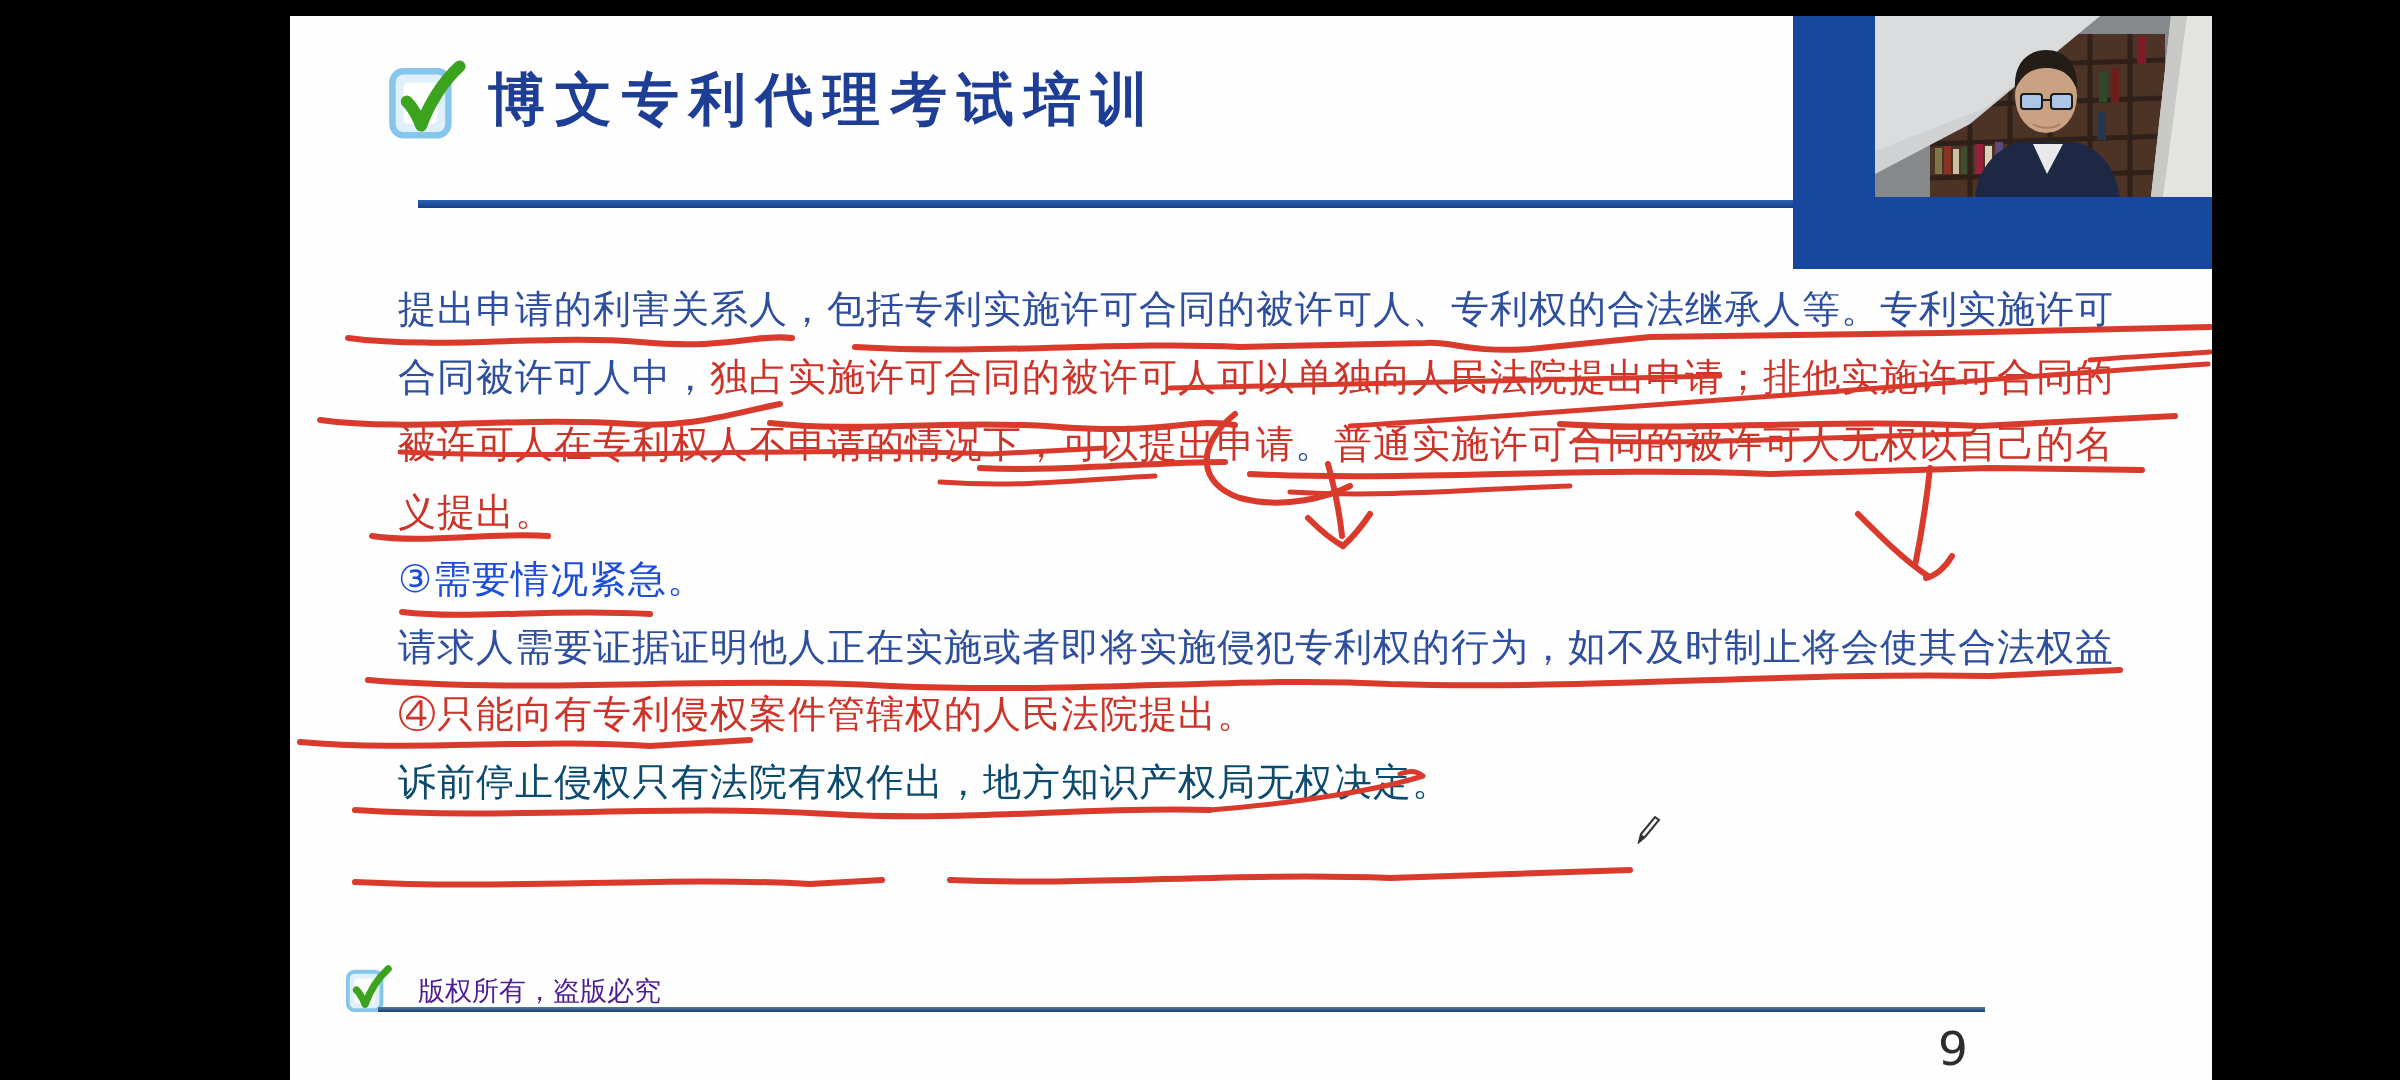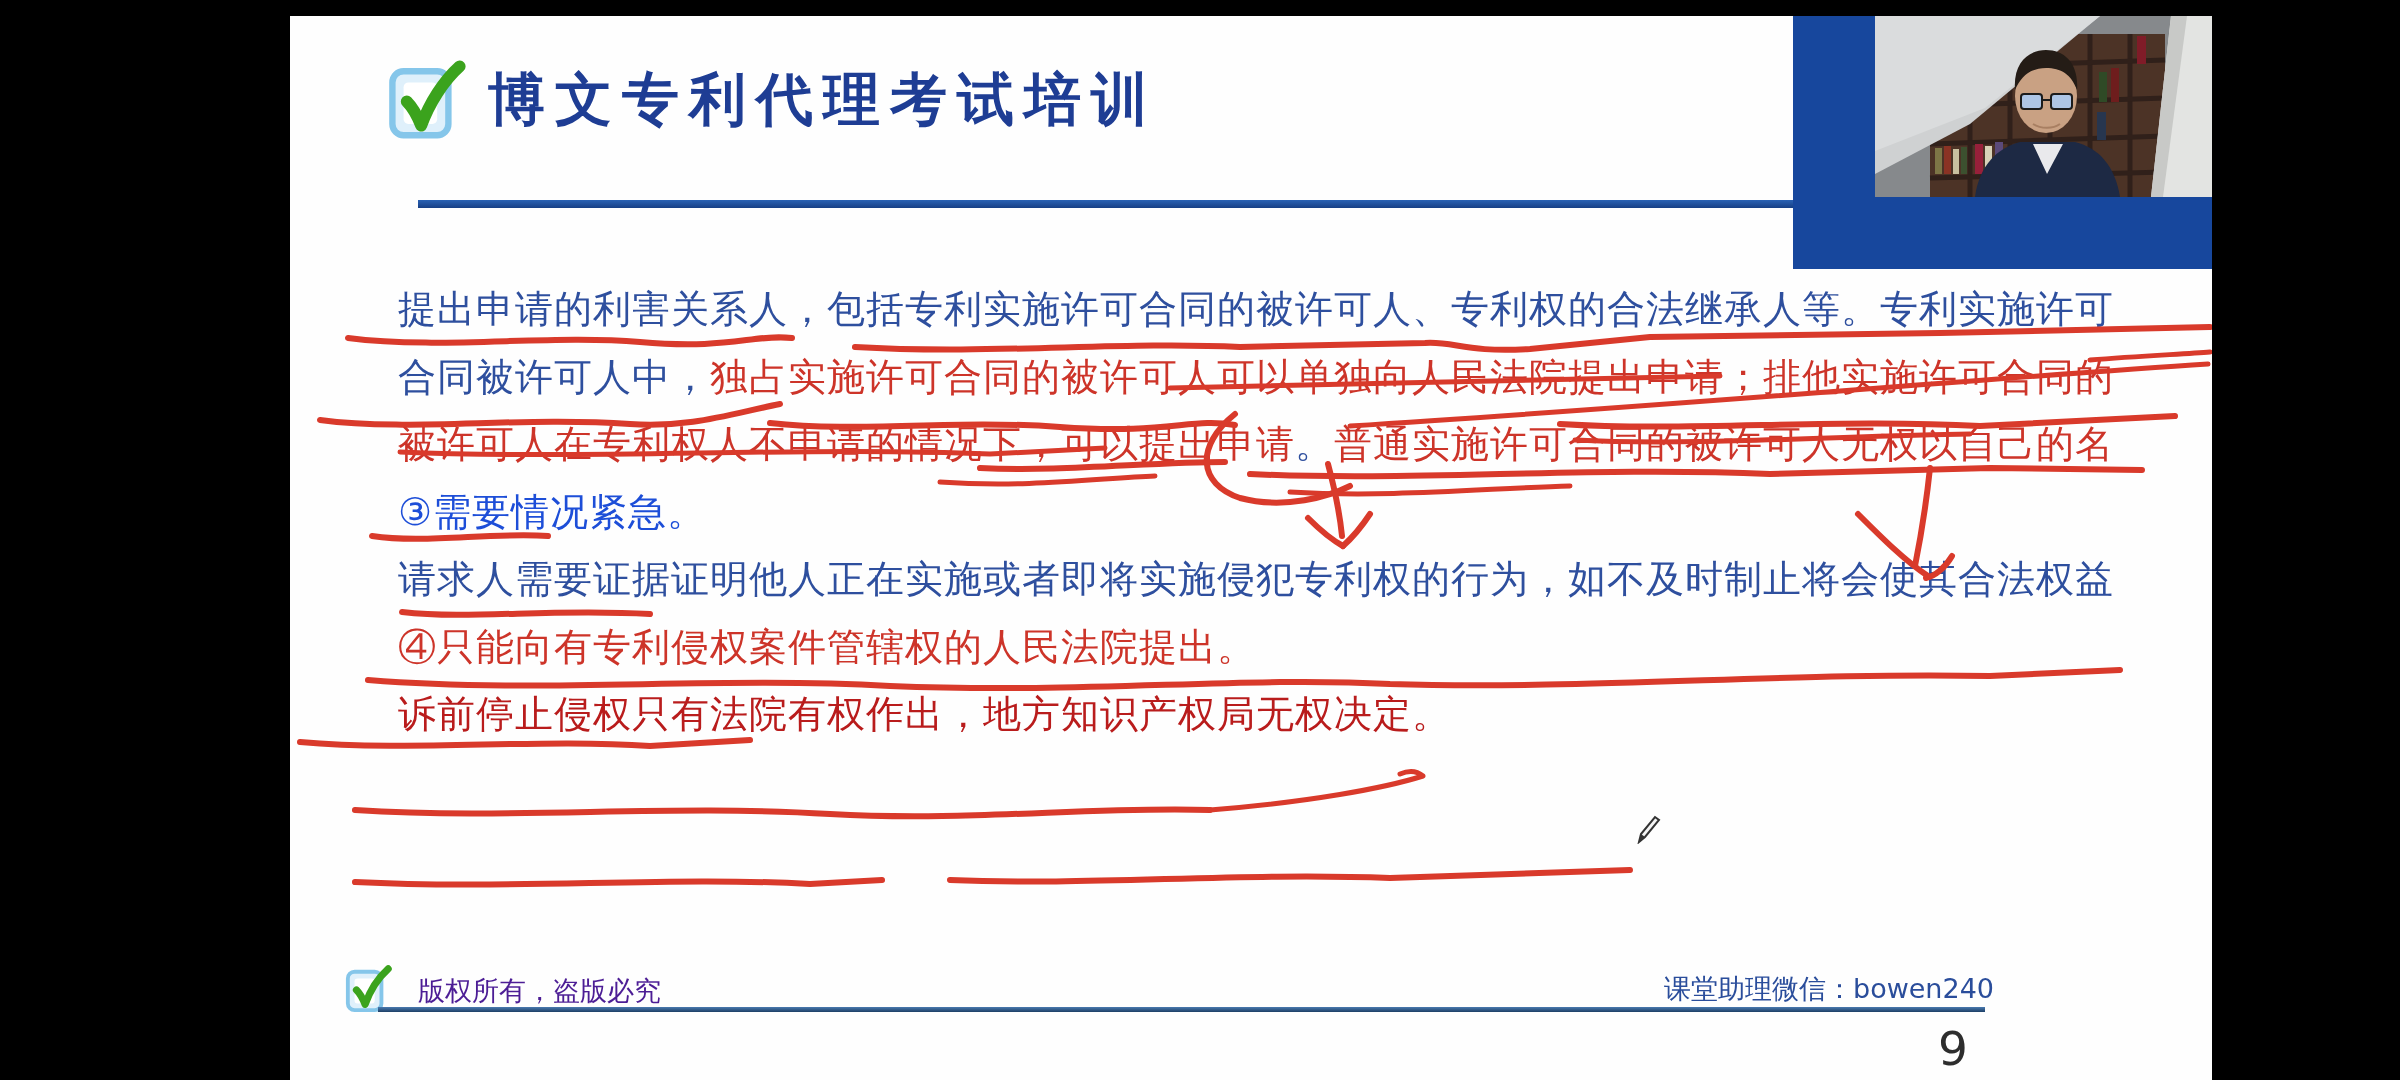--- a/index.html
+++ b/index.html
@@ -110,24 +110,25 @@
         <line x1="167" y1="84" x2="176" y2="84" stroke="#1c1c1c" stroke-width="2"></line>
       </g>
       <path d="M158,108 C166,113 178,113 185,108" fill="none" stroke="#a87f62" stroke-width="2"></path>
     </svg>
   </div>
 
   <div id="slide-body-text">
       <div class="line"><span style="color: rgb(46, 79, 158);">提出申请的利害关系人，包括专利实施许可合同的被许可人、专利权的合法继承人等。专利实施许可</span></div>
       <div class="line"><span style="color: rgb(46, 79, 158);">合同被许可人中，</span><span style="color: rgb(205, 52, 41);">独占实施许可合同的被许可人可以单独向人民法院提出申请；排他实施许可合同的</span></div>
       <div class="line"><span style="color: rgb(205, 52, 41);">被许可人在专利权人不申请的情况下，可以提出申请</span><span style="color: rgb(46, 79, 158);">。</span><span style="color: rgb(205, 52, 41);">普通实施许可合同的被许可人无权以自己的名</span></div>
+      <div class="line"><span style="color: rgb(205, 52, 41);">义提出。</span></div>
       <div class="line"><span style="color: #1d4ed8;">③需要情况紧急。</span></div>
       <div class="line"><span style="color: rgb(46, 79, 158);">请求人需要证据证明他人正在实施或者即将实施侵犯专利权的行为，如不及时制止将会使其合法权益</span></div>
       <div class="line"><span style="color: rgb(205, 52, 41); font-family: Liberation Serif, serif;">④只能向有专利侵权案件管辖权的人民法院提出。</span></div>
-      <div class="line"><span style="color: #b91c1c;">诉前停止侵权只有法院有权作出，地方知识产权局无权决定。</span></div>
+      <div class="line"><span style="color: #0c4a6e;">诉前停止侵权只有法院有权作出，地方知识产权局无权决定。</span></div>
     </div>
 
   <svg id="ink" viewBox="0 0 1922 1080">
     <g fill="none" stroke="#d93a2b" stroke-width="6" stroke-linecap="round" stroke-linejoin="round">
 
       <path d="M58,322 C150,334 260,318 350,326 S462,318 502,322"></path>
       <path d="M565,331 C700,339 830,325 950,331 L1135,327 C1165,325 1175,337 1240,333 L1360,321 L1650,317 L1920,311"></path>
       <path d="M1800,344 C1850,340 1895,338 1920,336" stroke-width="5"></path>
 
       <path d="M30,404 C120,416 230,400 340,408 C400,412 440,398 490,388"></path>
@@ -173,16 +174,15 @@
     <path d="M4,28 L6,20 L10,23 Z" fill="#333"></path>
   </svg>
 
   <svg class="logo" id="logo-footer" viewBox="0 0 100 104">
     <rect x="8" y="16" width="70" height="80" rx="14" fill="#dff0fb" stroke="#85c6ea" stroke-width="8"></rect>
     <rect x="22" y="30" width="42" height="52" rx="6" fill="#ffffff"></rect>
     <path d="M26 54 C34 62 40 74 44 84 C54 56 72 28 92 10" fill="none" stroke="#3ba31d" stroke-width="15" stroke-linecap="round" stroke-linejoin="round"></path>
   </svg>
   <div id="footer-copyright">版权所有，盗版必究</div>
   <div id="footer-divider"></div>
-  <div id="footer-assistant">课堂助理微信：bowen240</div>
   <div id="page-number">9</div>
 
 </div>
 
 </body></html>

